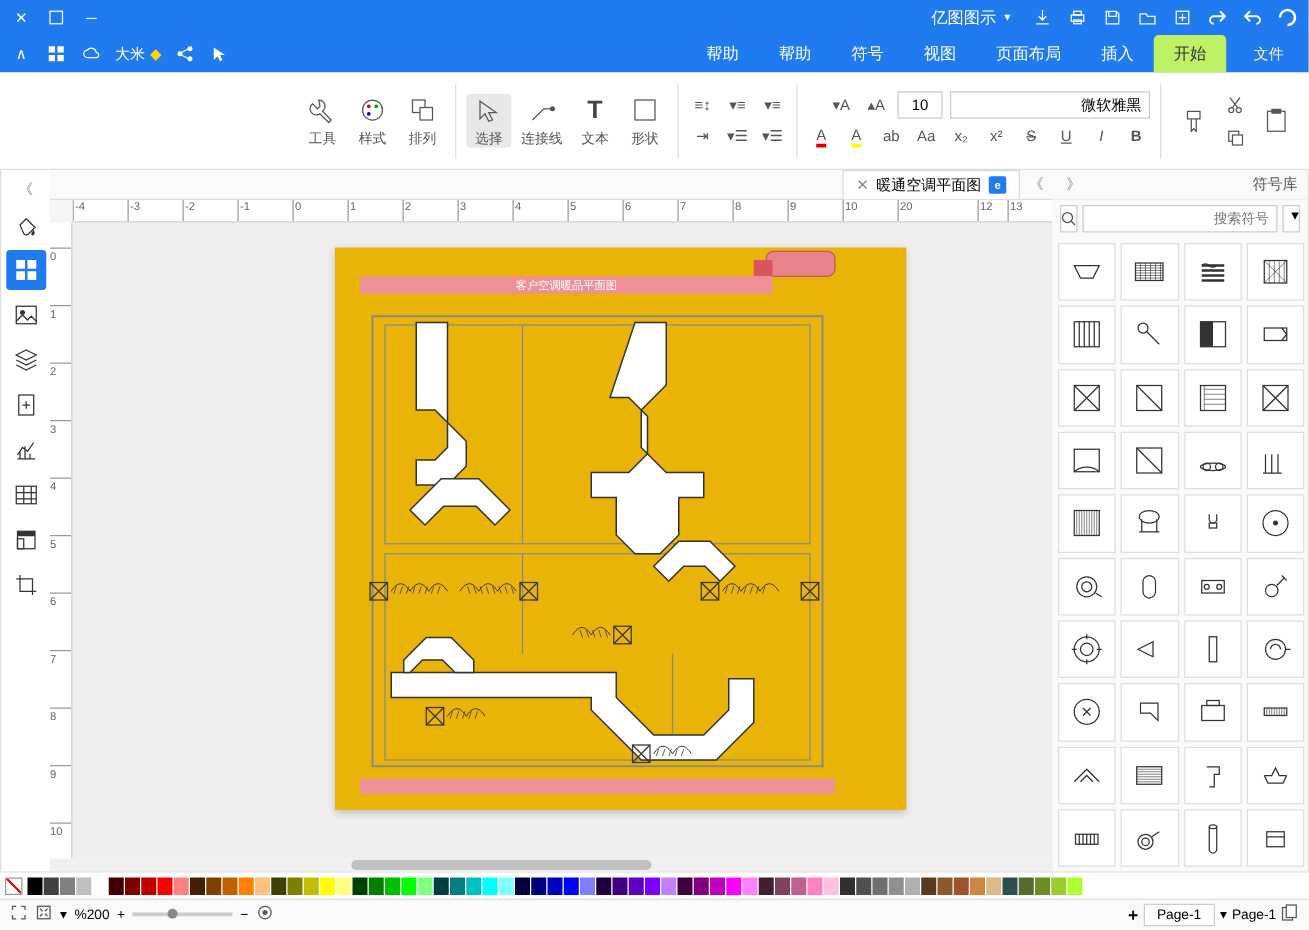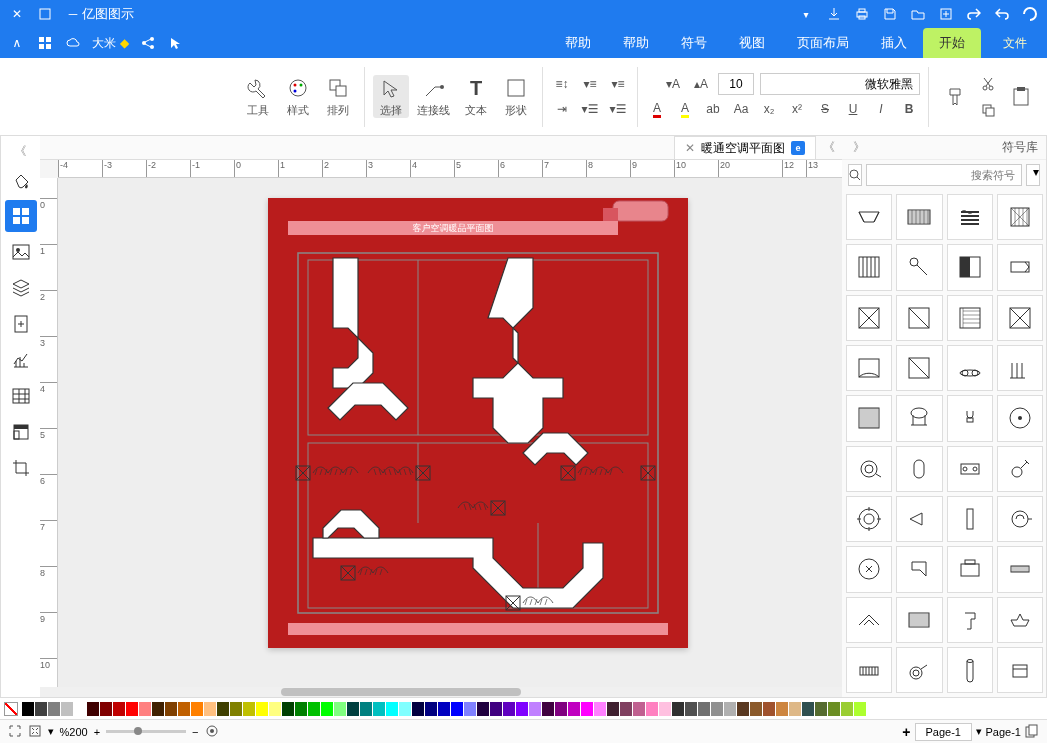--- a/index.html
+++ b/index.html
@@ -1,19 +1,19 @@
 <!DOCTYPE html>
 <html><head>
 <meta charset="utf-8">
 <style>
 * { margin: 0; padding: 0; box-sizing: border-box; }
 body { font-family: "Microsoft YaHei", Arial, sans-serif; font-size: 12px; background: #fff; overflow: hidden; direction: rtl; }
 .titlebar { height: 28px; background: #1f7bef; display: flex; align-items: center; color: #fff; padding: 0 8px; }
 .titlebar .left, .titlebar .right { display: flex; align-items: center; gap: 10px; }
-.titlebar .center { flex: 1; text-align: left; font-size: 13px; }
+.titlebar .center { flex: 1; text-align: right; font-size: 13px; }
 .titlebar svg { fill: #fff; }
 .titlebar .icon-btn { cursor: pointer; width: 18px; height: 18px; display: flex; align-items: center; justify-content: center; }
 .topbar { height: 30px; background: #1f7bef; display: flex; align-items: center; padding: 0 8px; }
 .topbar .tabs { display: flex; align-items: flex-end; height: 100%; gap: 0; margin-inline-start: 10px; }
 .topbar .tab { padding: 6px 16px; color: #fff; cursor: pointer; font-size: 13px; }
 .topbar .tab.active { background: #bef264; color: #333; border-radius: 4px 4px 0 0; }
 .topbar .quick { display: flex; align-items: center; gap: 10px; margin-inline-start: auto; }
 .topbar .quick .icon-btn { color: #fff; cursor: pointer; width: 18px; height: 18px; display:flex; align-items:center; justify-content:center; }
 .ribbon { height: 78px; background: #fff; border-bottom: 1px solid #ddd; display: flex; align-items: center; padding: 4px 8px; gap: 4px; }
 .ribbon-group { display: flex; flex-direction: column; align-items: center; gap: 2px; padding: 0 4px; }
@@ -41,21 +41,21 @@
 .doc-tabs { height: 24px; background: #fafafa; border-bottom: 1px solid #ddd; display: flex; align-items: center; }
 .doc-tab { height: 100%; padding: 0 10px; display: flex; align-items: center; gap: 6px; background: #fff; border: 1px solid #ddd; border-bottom: none; font-size: 12px; }
 .doc-tab .close { cursor: pointer; color: #888; }
 .doc-tab .tabico { width: 14px; height: 14px; background: #1f7bef; border-radius: 2px; display: inline-flex; align-items: center; justify-content: center; color: #fff; font-size: 9px; font-weight: bold; }
 .ruler-h { height: 18px; background: #fff; border-bottom: 1px solid #ccc; position: relative; margin-inline-start: 18px; overflow: hidden; direction: ltr; }
 .ruler-h .tick { position: absolute; top: 0; height: 100%; border-left: 1px solid #999; font-size: 9px; color: #666; padding-left: 1px; }
 .canvas-scroll { flex: 1; display: flex; overflow: hidden; }
 .ruler-v { width: 18px; background: #fff; border-inline-end: 1px solid #ccc; position: relative; overflow: hidden; direction: ltr; }
 .ruler-v .tick { position: absolute; left: 0; width: 100%; border-top: 1px solid #999; font-size: 9px; color: #666; padding-top: 1px; }
 .viewport { flex: 1; background: #eee; position: relative; overflow: auto; direction: ltr; }
-.page { position: absolute; left: 210px; top: 20px; width: 420px; height: 450px; background: #b91c1c; box-shadow: 0 2px 6px rgba(0,0,0,0.2); }
+.page { position: absolute; left: 210px; top: 20px; width: 457px; height: 450px; background: #eab308; box-shadow: 0 2px 6px rgba(0,0,0,0.2); }
 .color-strip { height: 22px; background: #fff; border-top: 1px solid #ddd; display: flex; align-items: center; padding: 0 4px; gap: 1px; direction: ltr; }
 .color-sw { width: 12px; height: 14px; cursor: pointer; }
 .statusbar { height: 24px; background: #fafafa; border-top: 1px solid #ddd; display: flex; align-items: center; padding: 0 8px; font-size: 11px; gap: 8px; }
 .statusbar .page-nav { display: flex; align-items: center; gap: 4px; }
 .statusbar .zoom { margin-inline-start: auto; display: flex; align-items: center; gap: 6px; }
 .statusbar .slider { width: 80px; height: 3px; background: #ccc; position: relative; }
 .statusbar .slider .thumb { position: absolute; width: 8px; height: 8px; background: #888; border-radius: 50%; top: -3px; left: 35%; }
 .hscroll { height: 10px; background: #f0f0f0; position: relative; direction: ltr; }
 .hscroll .thumb { position: absolute; height: 8px; top: 1px; left: 30%; width: 30%; background: #c0c0c0; border-radius: 4px; }
 .collapse-btn { width: 18px; height: 18px; display:flex; align-items:center; justify-content:center; cursor:pointer; color:#888; }

